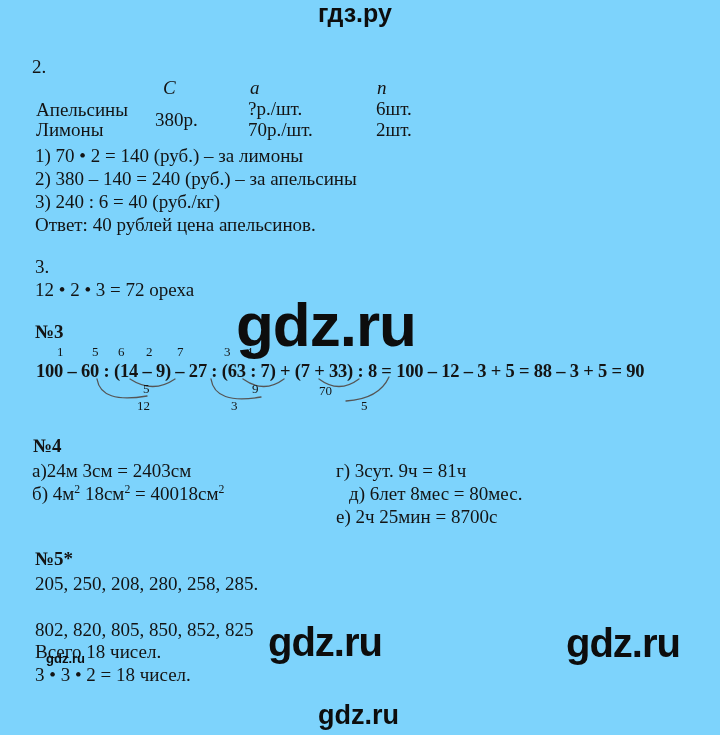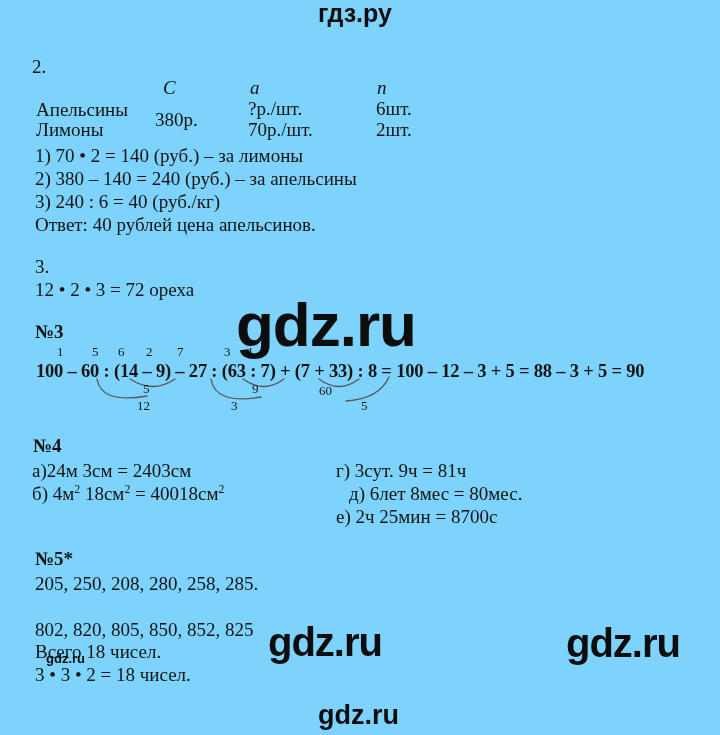--- a/index.html
+++ b/index.html
@@ -74,21 +74,21 @@
       <path d="M 131 3 Q 135 29 181 21"></path>
       <path d="M 239 3 Q 259 18 279 3"></path>
       <path d="M 309 1 Q 299 23 266 25"></path>
     </g>
   </svg>
 
   <div class="abs serif small" style="left:143px;top:382px;">5</div>
   <div class="abs serif small" style="left:121px;top:399px;margin-left:16px;">12</div>
   <div class="abs serif small" style="left:252px;top:382px;">9</div>
   <div class="abs serif small" style="left:231px;top:399px;">3</div>
-  <div class="abs serif small" style="left:319px;top:384px;">60</div>
+  <div class="abs serif small" style="left:319px;top:384px;">70</div>
   <div class="abs serif small" style="left:361px;top:399px;">5</div>
 
   <div class="abs wm" style="left:236px;top:294px;font-size:62px;z-index:5;">gdz.ru</div>
 
   <div class="abs serif bold" style="left:33px;top:435px;">№4</div>
 
   <div class="abs serif" style="left:32px;top:460px;"><span>а)24м 3см = 2403см</span></div>
   <div class="abs serif" style="left:32px;top:483px;"><span>б) 4м</span><sup>2</sup><span> 18см</span><sup>2</sup><span> = 40018см</span><sup>2</sup></div>
 
   <div class="abs serif" style="left:336px;top:460px;">г) 3сут. 9ч = 81ч</div>

